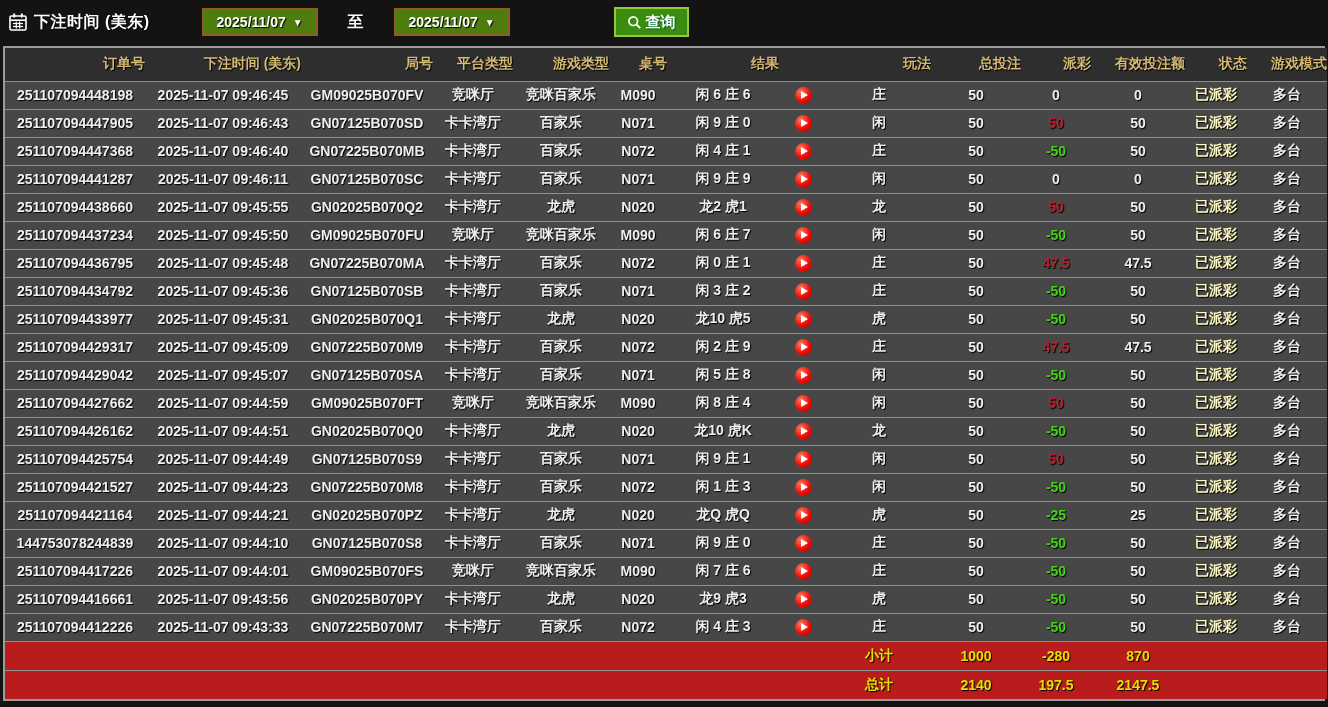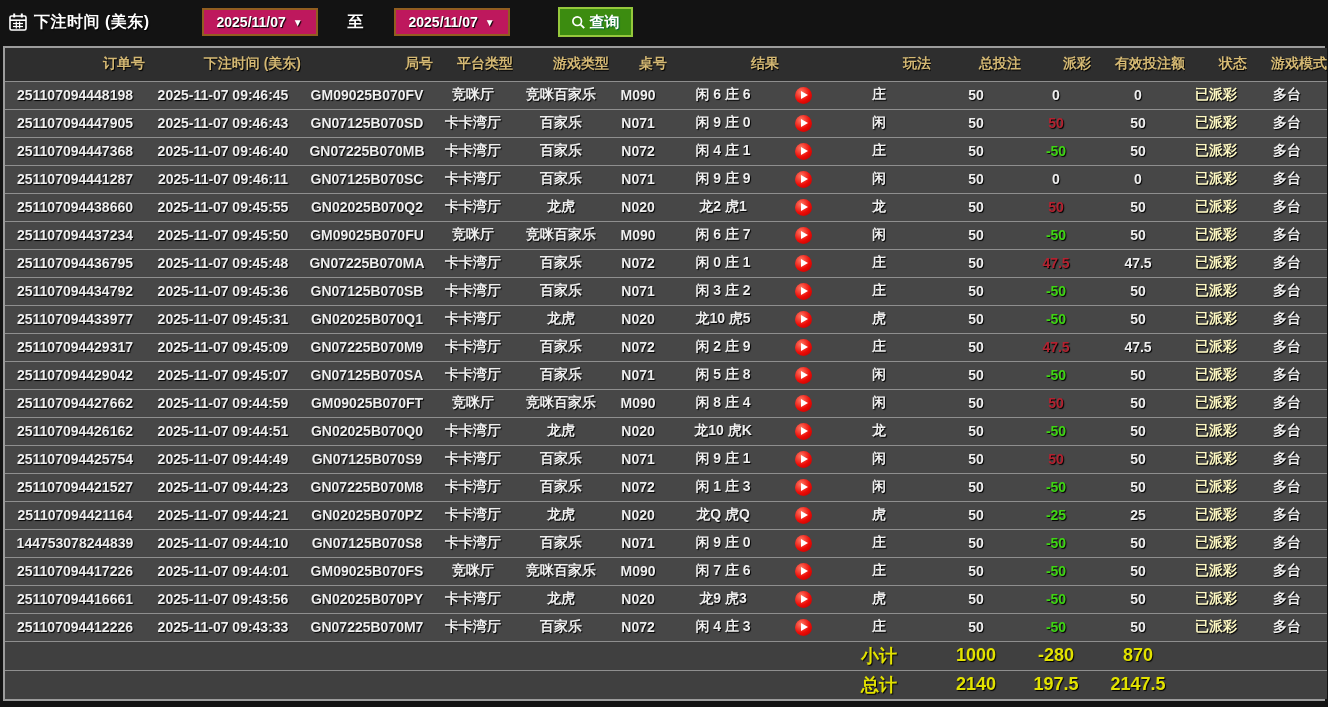--- a/index.html
+++ b/index.html
@@ -4,44 +4,44 @@
 <style>
   * { margin:0; padding:0; box-sizing:border-box; }
   html,body { width:1328px; height:707px; overflow:hidden; background:#131313;
     font-family:"Liberation Sans", sans-serif; }
 
   
   .toolbar { height:44px; display:flex; align-items:center; padding-left:8px; background:#131313; }
   .toolbar .cal { width:20px; height:20px; margin-right:6px; flex:0 0 auto; }
   .toolbar .title { color:#ffffff; font-size:16px; font-weight:700; letter-spacing:.5px;
     text-shadow:1px 1px 1px #000; }
-  .date-box { margin-left:52px; width:116px; height:28px; background:#be185d;
+  .date-box { margin-left:52px; width:116px; height:28px; background:#4d7c0f;
     border:2px solid #925e20; color:#fff; font-size:14px; font-weight:700;
     display:flex; align-items:center; justify-content:center; gap:7px; cursor:pointer;
     text-shadow:1px 1px 1px #000; }
   .date-box .arrow { font-size:10px; }
   .to-label { margin-left:30px; color:#fff; font-size:16px; font-weight:700; text-shadow:1px 1px 1px #000; }
   .to-label + .date-box { margin-left:30px; }
-  .query-btn { margin-left:48px; height:30px; padding:0 11px; background:#3c8c10;
+  .query-btn { margin-left:104px; height:30px; padding:0 11px; background:#3c8c10;
     border:2px solid #95c83c; color:#fff; font-size:15px; font-weight:700;
     display:inline-flex; align-items:center; gap:4px; cursor:pointer;
     font-family:"Liberation Sans", sans-serif; text-shadow:1px 1px 1px #063; }
   .query-btn svg { flex:0 0 auto; }
 
   
   .table-wrap { margin:2px 3px 0 3px; border:2px solid #9c9c9c; background:#2a2a2a; }
   table { width:100%; border-collapse:collapse; table-layout:fixed; }
   thead th { background:#2e2e2e; color:#d4b873; font-size:14px; font-weight:700;
     height:33px; text-align:right; text-shadow:1px 1px 1px #000; overflow:hidden; white-space:nowrap; }
   tbody tr { border-top:1px solid #8f8f8f; }
   tbody td { background:#474747; color:#efefef; font-size:14px; font-weight:700;
     height:28px; text-align:center; white-space:nowrap; overflow:hidden;
     text-shadow:1px 1px 1px #000; }
   tfoot tr { border-top:1px solid #8f8f8f; }
-  tfoot td { background:#404040; height:29px; text-align:center; font-size:18px; font-weight:700;
+  tfoot td { background:#b91c1c; height:29px; text-align:center; font-size:14px; font-weight:700;
     color:#e2e200; text-shadow:1px 1px 1px #000; }
   td.pos { color:#b32230; }
   td.neg { color:#3fd414; }
   td.zero { color:#efefef; }
   td.status { color:#fef9c3; }
 
   .play-icon { display:inline-block; width:17px; height:17px; border-radius:50%;
     background:radial-gradient(circle at 35% 30%, #ff7b66 0%, #ec0b06 55%, #b00000 100%);
     position:relative; cursor:pointer; vertical-align:middle; }
   .play-icon::after { content:""; position:absolute; left:6px; top:4.5px;

